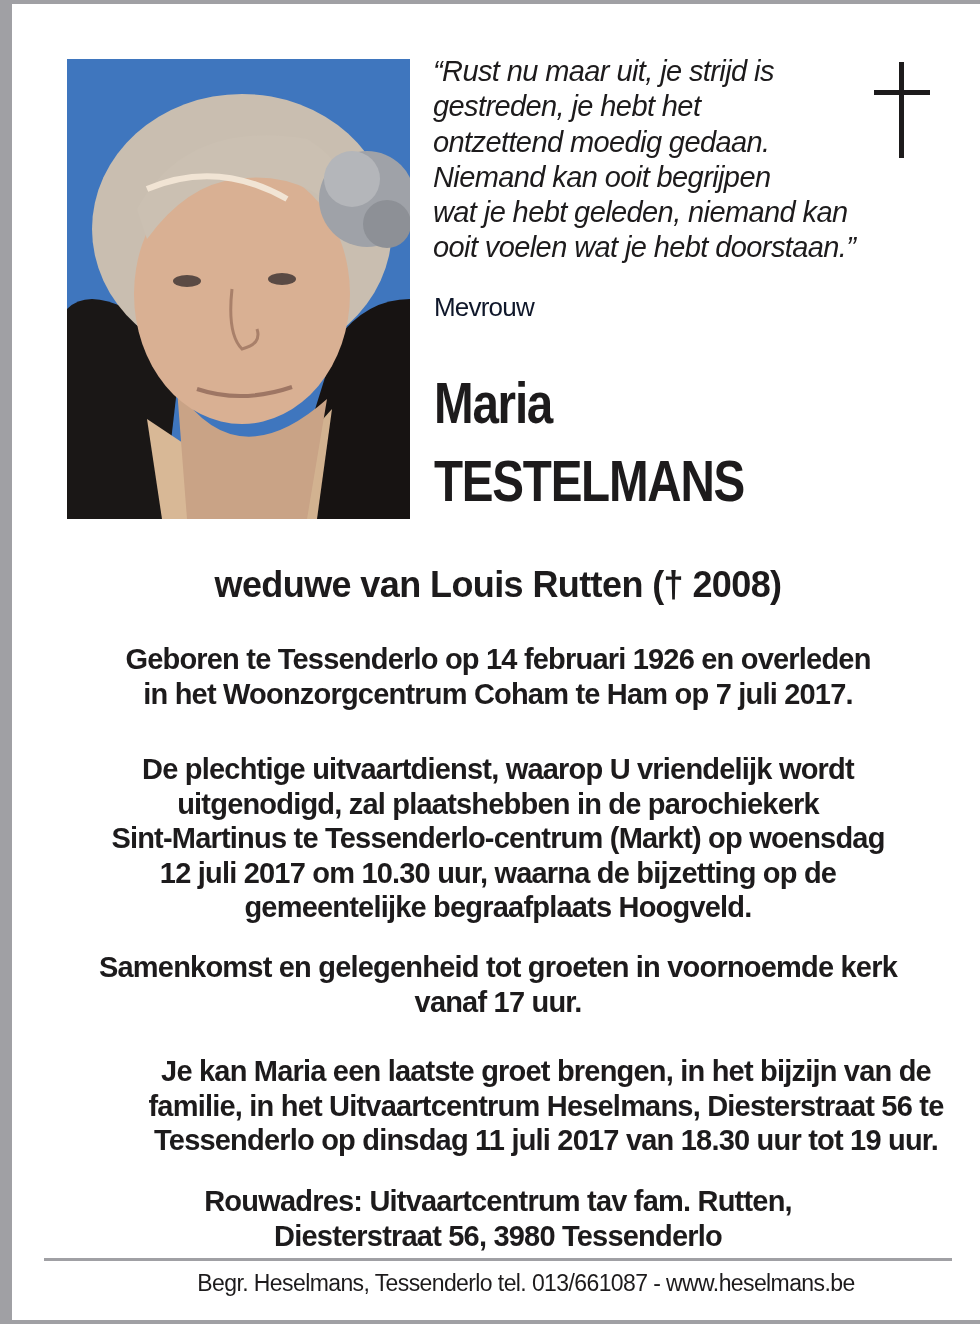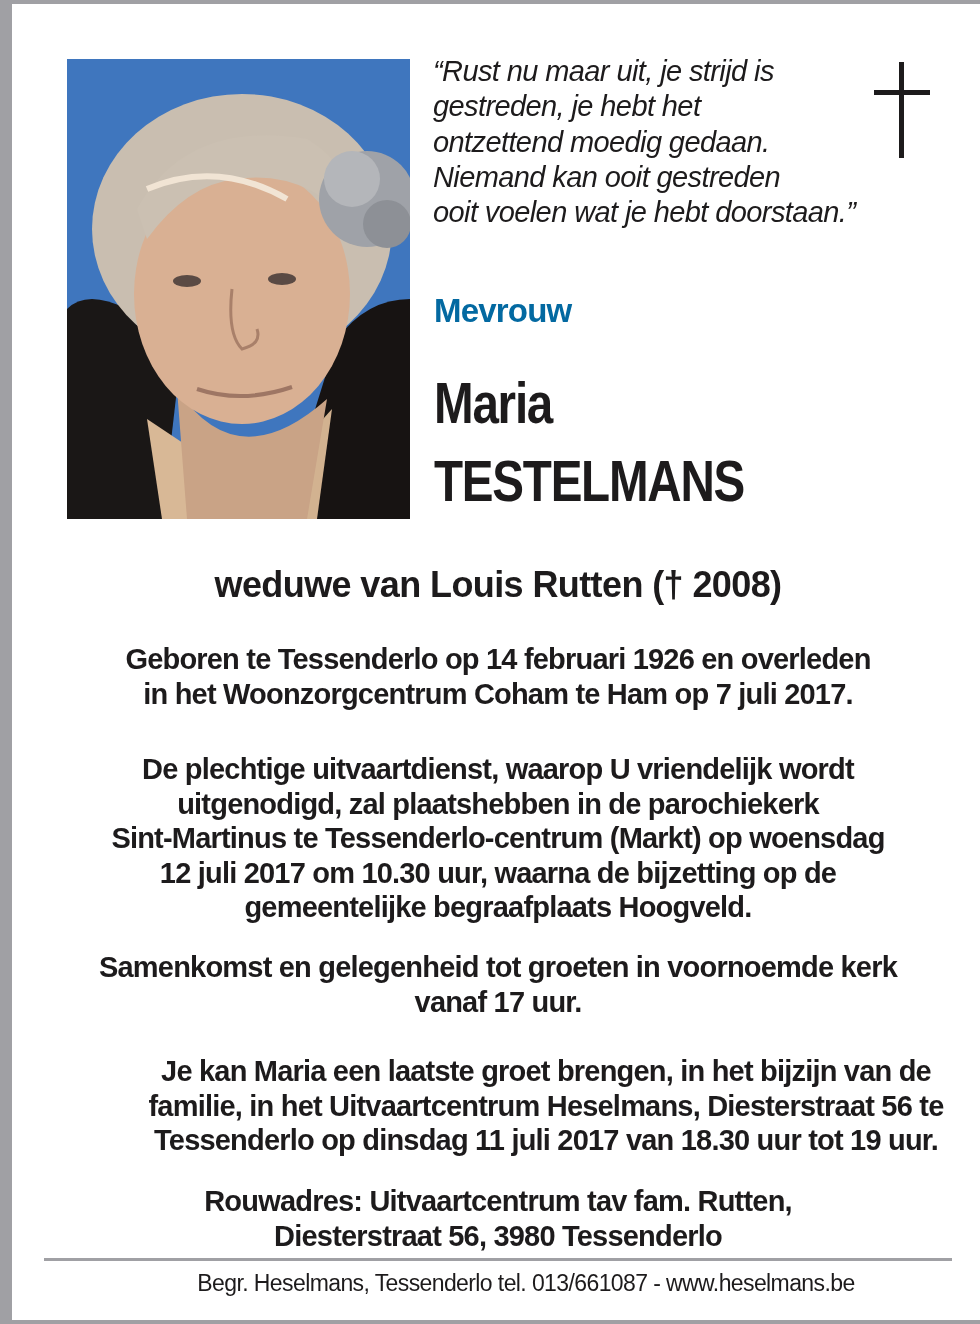--- a/index.html
+++ b/index.html
@@ -44,24 +44,23 @@
     }
     .cross .v {
       position: absolute; left: 25px; top: 0; width: 5px; height: 96px; background: #1d1b1c;
     }
     .cross .h {
       position: absolute; left: 0; top: 28px; width: 56px; height: 5px; background: #1d1b1c;
     }
     .title-prefix {
       position: absolute;
       left: 422px; top: 288px;
-      font-size: 33px;
+      font-size: 26px;
       letter-spacing: -0.8px;
-      color: #0369a1;
-      font-weight: bold;
+      color: #0f172a;
     }
     .name {
       position: absolute;
       left: 422px; top: 360px;
       font-weight: bold;
       font-size: 58px;
       line-height: 78px;
       letter-spacing: -1.5px;
       transform: scaleX(0.82);
       transform-origin: left top;
@@ -142,21 +141,22 @@
 
       <path d="M165 230 Q160 275 175 290 Q195 285 190 270" stroke="#a9806a" stroke-width="3" fill="none"></path>
       <path d="M130 330 Q175 345 225 328" stroke="#9e7664" stroke-width="4" fill="none"></path>
     </svg>
   </div>
 
   <p class="quote">
     <span>“Rust nu maar uit, je strijd is</span>
     <span>gestreden, je hebt het</span>
     <span>ontzettend moedig gedaan.</span>
-    <span>Niemand kan ooit gestreden</span>
+    <span>Niemand kan ooit begrijpen</span>
+    <span>wat je hebt geleden, niemand kan</span>
     <span>ooit voelen wat je hebt doorstaan.”</span>
   </p>
 
   <div class="cross">
     <div class="v"></div>
     <div class="h"></div>
   </div>
 
   <div class="title-prefix">Mevrouw</div>
 

